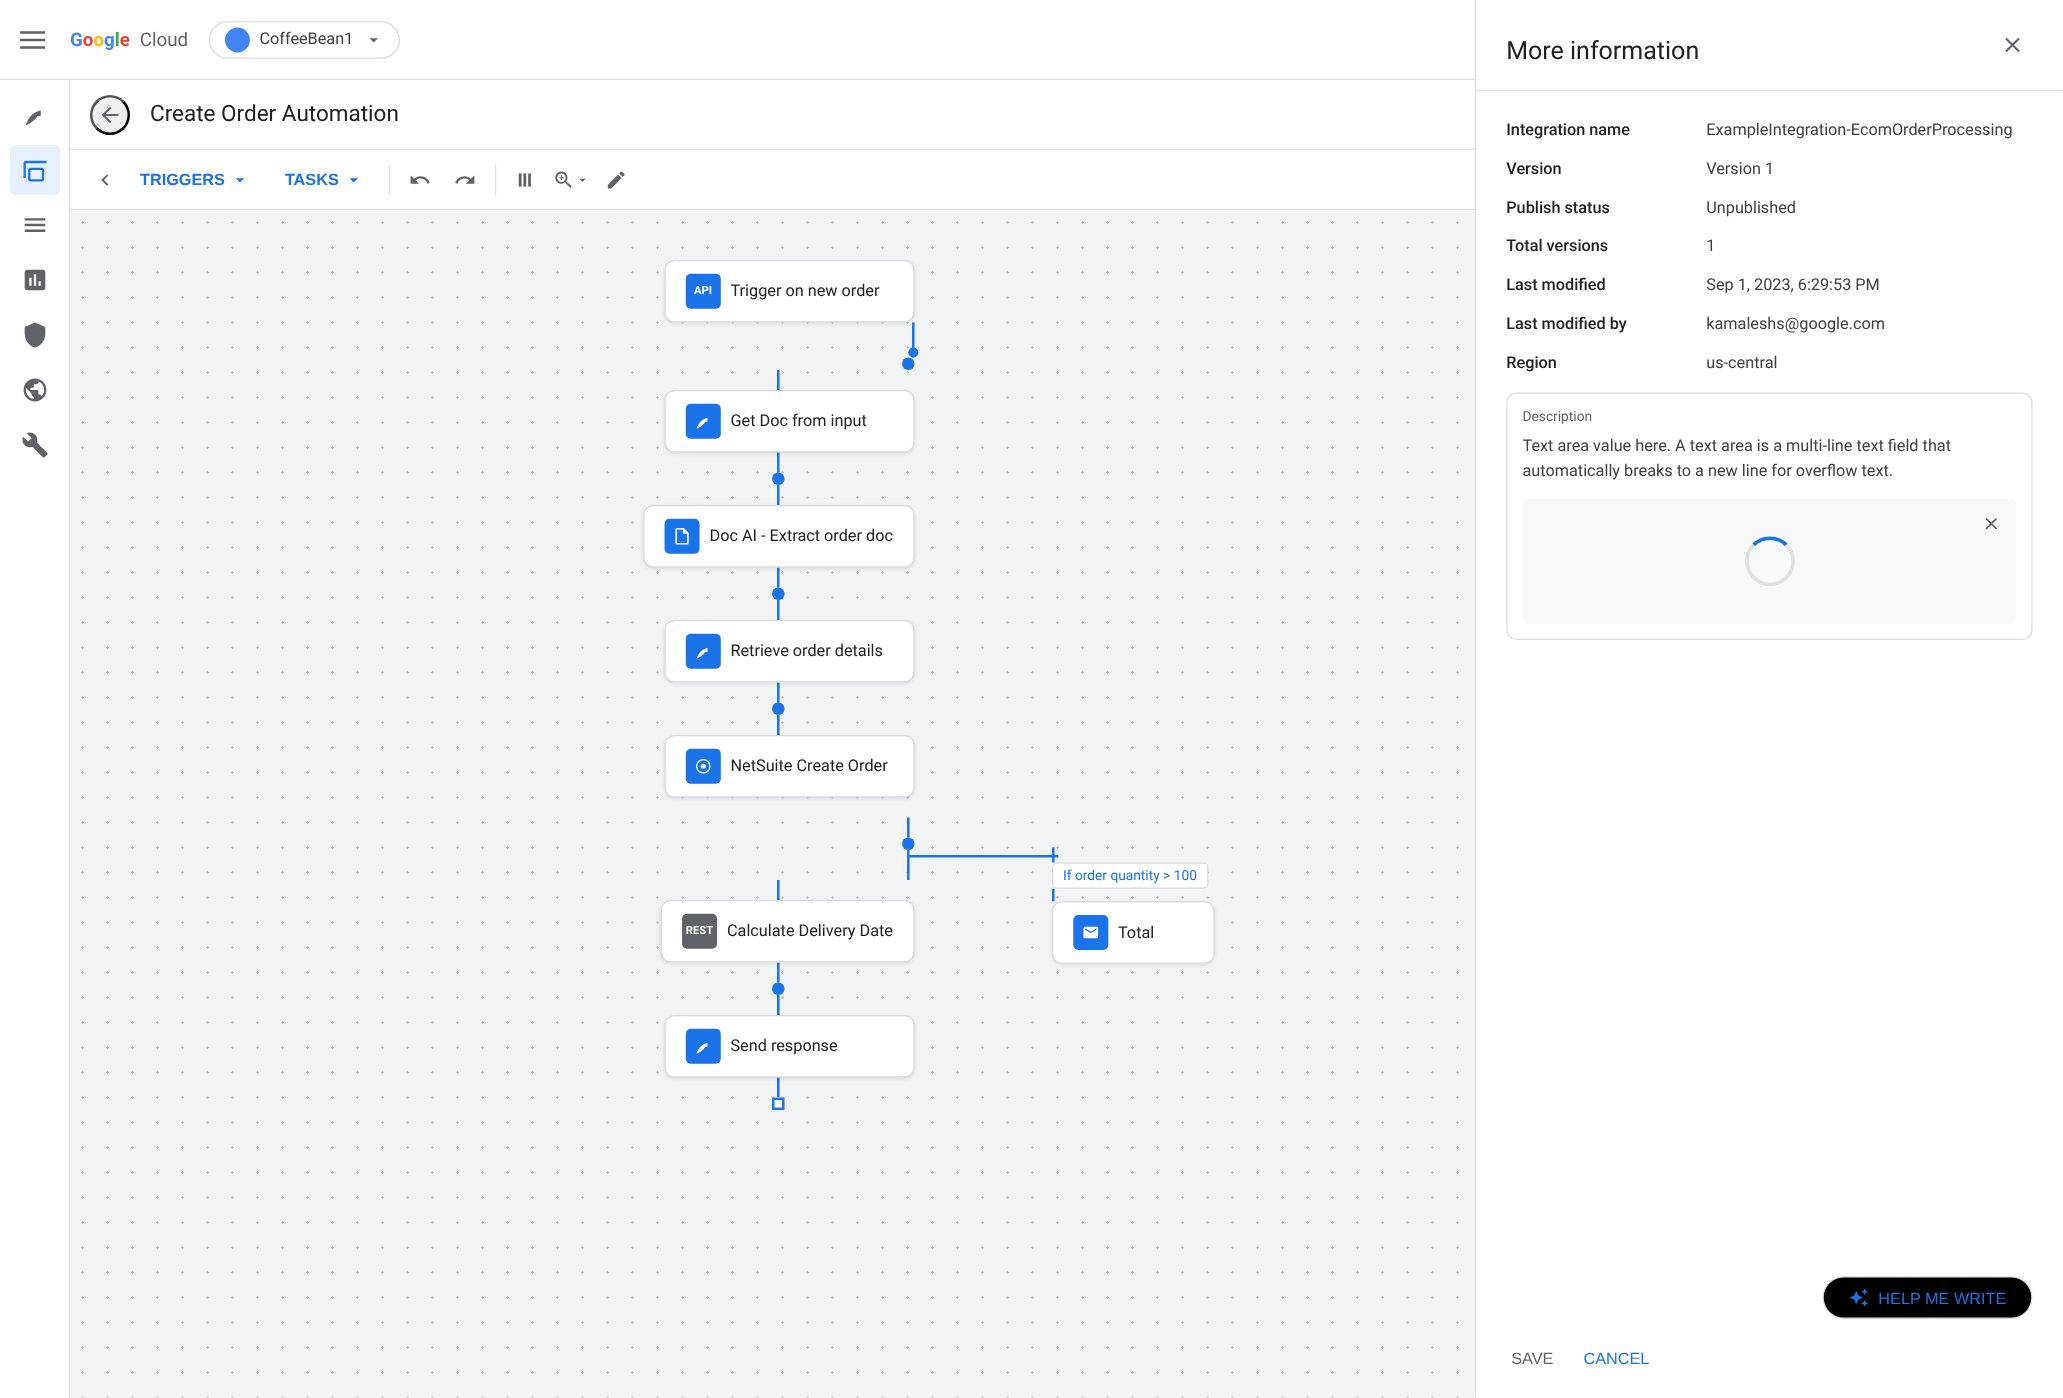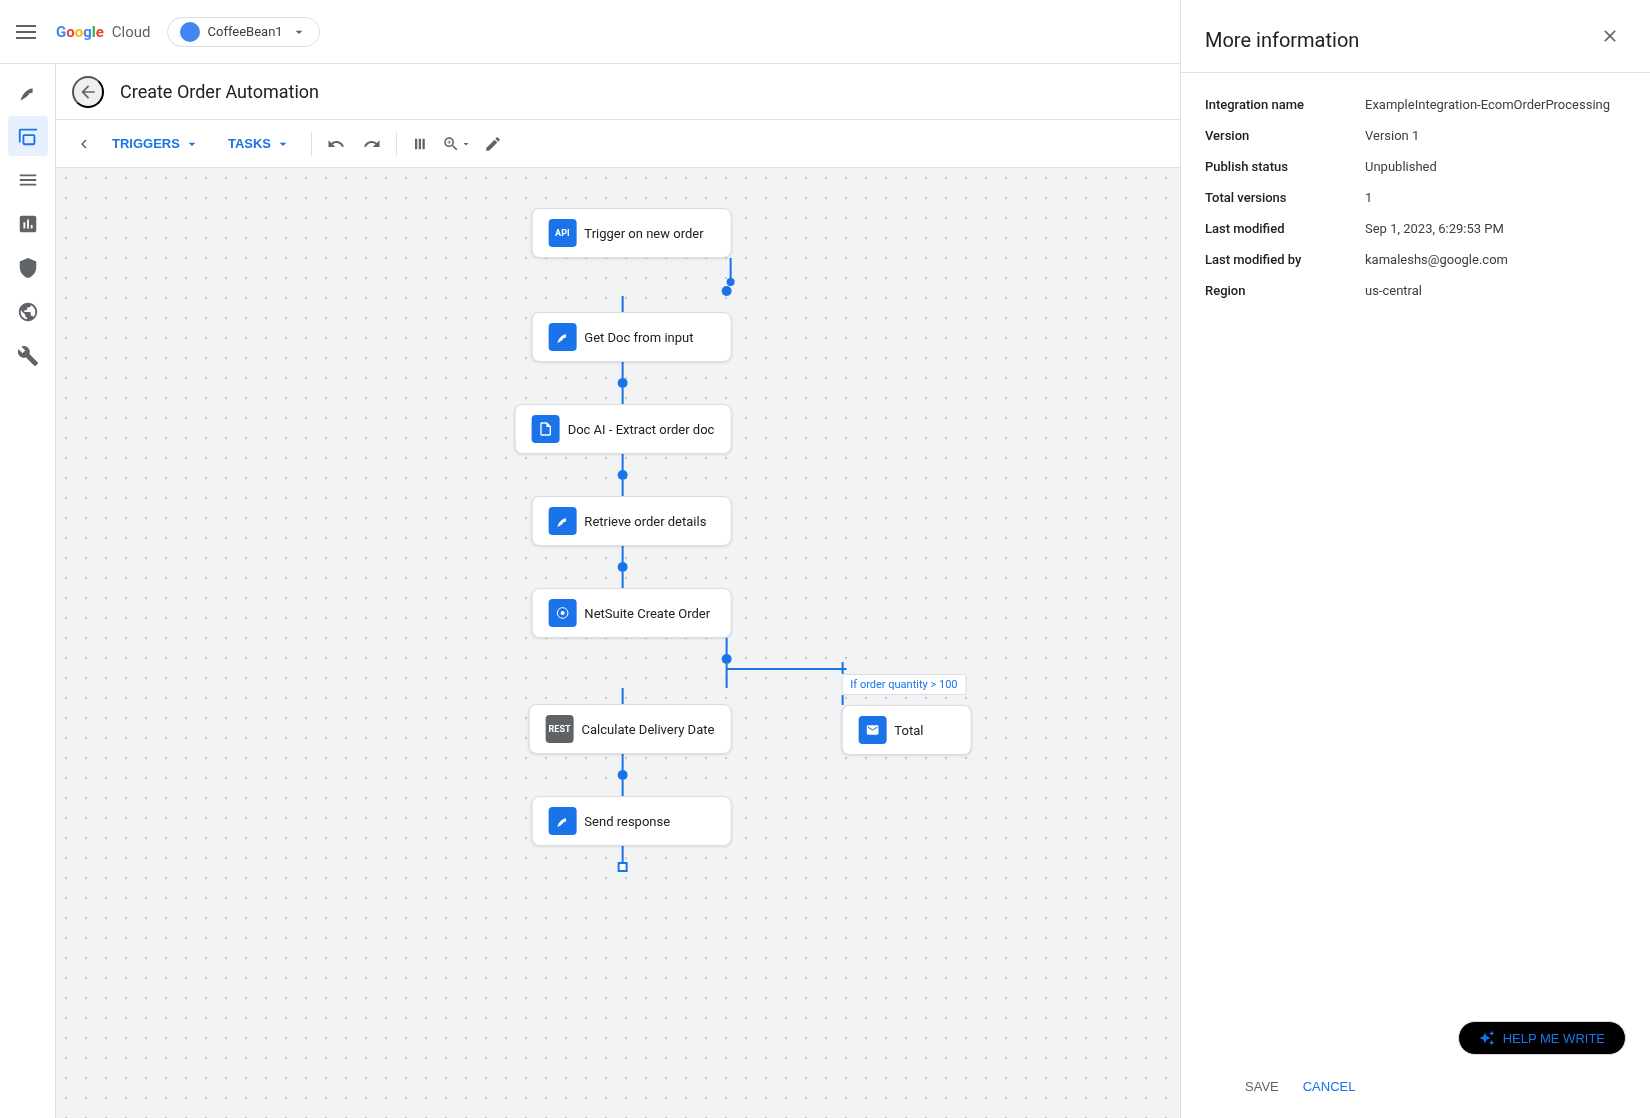--- a/index.html
+++ b/index.html
@@ -331,21 +331,20 @@
       background: #000000;
       cursor: pointer;
       font-size: 13px;
       font-weight: 500;
       color: #1a73e8;
     }
     .panel-actions {
       display: flex;
       align-items: center;
       gap: 16px;
-      margin-left: 36px;
     }
     .save-btn {
       font-size: 13px;
       font-weight: 500;
       color: #5f6368;
       background: none;
       border: none;
       cursor: pointer;
       padding: 8px 4px;
     }
@@ -541,21 +540,21 @@
     <div class="flow-node">
       <div class="node-icon netsuite" style="background:#1a73e8;font-size:8px;font-weight:700;">
         <svg width="16" height="16" viewBox="0 0 24 24" fill="white">
             <circle cx="12" cy="12" r="8" stroke="white" stroke-width="1.5" fill="none"></circle>
             <circle cx="12" cy="12" r="3" fill="white"></circle>
           </svg>
       </div>
       <span class="node-label">NetSuite Create Order</span>
     </div>
 
-    <div style="position:relative;display:flex;align-items:flex-start;margin-top:0;">
+    <div style="position:relative;display:flex;align-items:flex-start;margin-top:16px;">
       <div style="display:flex;flex-direction:column;align-items:center;">
         <div style="width:2px;height:16px;background:#1a73e8;"></div>
         <div class="connector-dot" style="margin:0 auto;"></div>
         <div style="width:2px;height:24px;background:#1a73e8;"></div>
       </div>
 
       <div style="position:absolute;top:30px;left:5px;width:120px;height:2px;background:#1a73e8;"></div>
       <div style="position:absolute;top:24px;left:120px;display:flex;flex-direction:column;align-items:flex-start;">
         <div style="width:2px;height:12px;background:#1a73e8;margin-left:0;"></div>
         <div style="display:flex;align-items:center;gap:4px;background:#fff;border:1px solid #dadce0;border-radius:4px;padding:3px 8px;white-space:nowrap;font-size:11px;color:#1a73e8;">
@@ -630,20 +629,32 @@
         <div class="info-row">
     <span class="info-label">Last modified by</span>
     <span class="info-value">kamaleshs@google.com</span>
   </div>
         <div class="info-row">
     <span class="info-label">Region</span>
     <span class="info-value">us-central</span>
   </div>
       </div>
 
+    <div class="description-section">
+      <div class="description-label">Description</div>
+      <div class="description-text">Text area value here. A text area is a multi-line text field that automatically breaks to a new line for overflow text.</div>
+      <div class="description-editor">
+        <div class="editor-close">
+          <svg width="16" height="16" viewBox="0 0 24 24" fill="#5f6368">
+              <path d="M19 6.41L17.59 5 12 10.59 6.41 5 5 6.41 10.59 12 5 17.59 6.41 19 12 13.41 17.59 19 19 17.59 13.41 12z"></path>
+            </svg>
+        </div>
+        <div class="loading-spinner"></div>
+      </div>
+    </div>
   </div>
   <div class="panel-footer">
     <button class="help-me-write-btn">
       <svg width="16" height="16" viewBox="0 0 24 24" fill="#1a73e8">
           <path d="M19 9l1.25-2.75L23 5l-2.75-1.25L19 1l-1.25 2.75L15 5l2.75 1.25L19 9zm-7.5.5L9 4 6.5 9.5 1 12l5.5 2.5L9 20l2.5-5.5L17 12l-5.5-2.5zM19 15l-1.25 2.75L15 19l2.75 1.25L19 23l1.25-2.75L23 19l-2.75-1.25L19 15z"></path>
         </svg>
       <span>HELP ME WRITE</span>
     </button>
     <div class="panel-actions">
       <button class="save-btn">SAVE</button>

